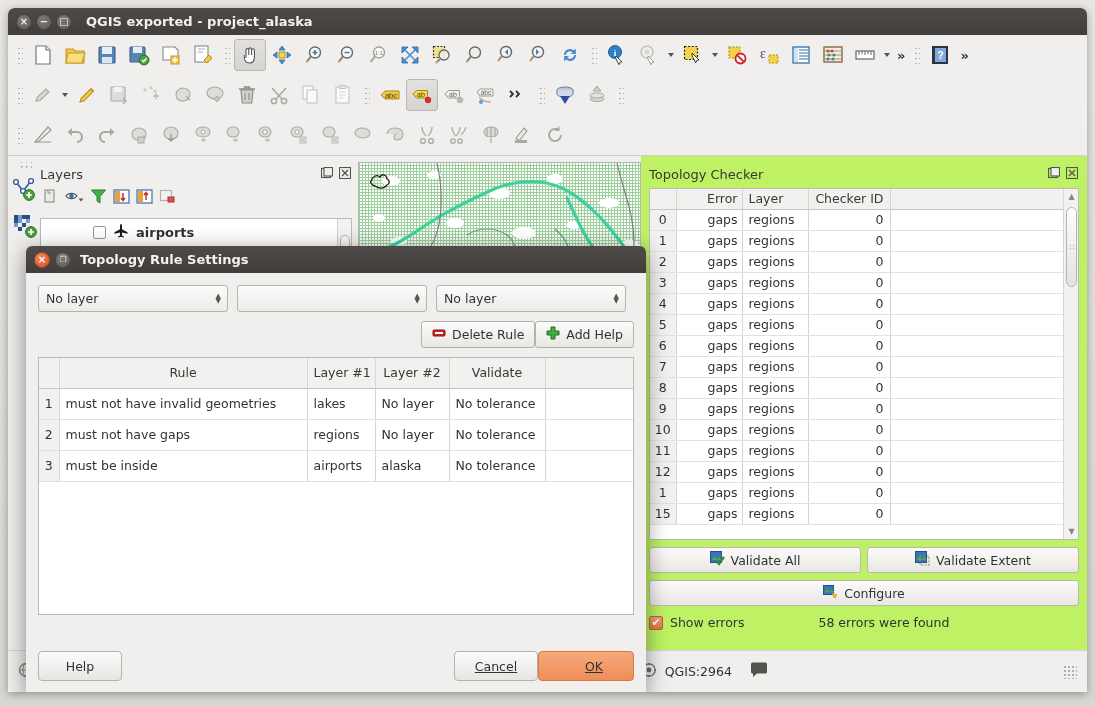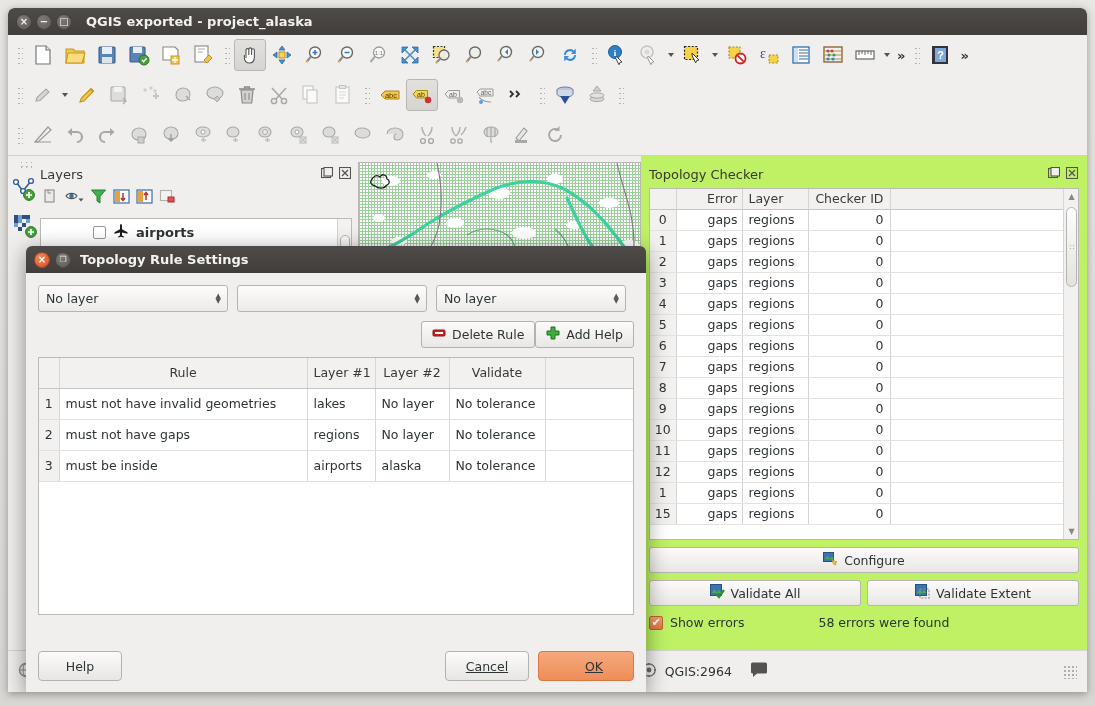--- a/index.html
+++ b/index.html
@@ -1157,48 +1157,48 @@
             <div class="tc-arrow" style="top:0">▲</div>
             <div class="tc-thumb"></div>
             <div class="tc-arrow" style="bottom:0">▼</div>
           </div>
         </div>
 
         <div class="btnrow">
           <div class="qbtn">
             <span>
               <svg width="15" height="15" viewBox="0 0 15 15">
-                  <rect x="0.5" y="1.5" width="10" height="9" fill="#3a74b4" stroke="#24527f" stroke-width="1"></rect>
-                  <path d="M1.5 8l3-3 2.5 2.5 2-2 2.5 3z" fill="#4fa84f"></path>
-                  <path d="M9 9l5 2-2 1 1 2-2.5-1z" fill="#f3c54a" stroke="#b8911e" stroke-width=".7"></path>
-                </svg>
-            </span>
-            <span>Configure</span>
-          </div>
-        </div>
-        <div class="btnrow">
-          <div class="qbtn">
-            <span>
-              <svg width="15" height="15" viewBox="0 0 15 15">
                   <rect x="0.5" y="0.5" width="11" height="11" fill="#3a74b4" stroke="#24527f" stroke-width="1"></rect>
                   <path d="M1.5 9l3-3.5 2.5 2.5 2-2 2.5 3z" fill="#4fa84f"></path>
                   <path d="M6 10l3 3 5-7" stroke="#2f8a2f" stroke-width="2.2" fill="none"></path>
                 </svg>
             </span>
             <span>Validate All</span>
           </div>
           <div class="qbtn">
             <span>
               <svg width="15" height="15" viewBox="0 0 15 15">
                   <rect x="0.5" y="0.5" width="11" height="11" fill="#3a74b4" stroke="#24527f" stroke-width="1"></rect>
                   <path d="M1.5 9l3-3.5 2.5 2.5 2-2 2.5 3z" fill="#4fa84f"></path>
                   <rect x="5" y="5" width="9" height="9" fill="none" stroke="#8a8a86" stroke-width="1.1" stroke-dasharray="2 1.4"></rect>
                 </svg>
             </span>
             <span>Validate Extent</span>
+          </div>
+        </div>
+        <div class="btnrow">
+          <div class="qbtn">
+            <span>
+              <svg width="15" height="15" viewBox="0 0 15 15">
+                  <rect x="0.5" y="1.5" width="10" height="9" fill="#3a74b4" stroke="#24527f" stroke-width="1"></rect>
+                  <path d="M1.5 8l3-3 2.5 2.5 2-2 2.5 3z" fill="#4fa84f"></path>
+                  <path d="M9 9l5 2-2 1 1 2-2.5-1z" fill="#f3c54a" stroke="#b8911e" stroke-width=".7"></path>
+                </svg>
+            </span>
+            <span>Configure</span>
           </div>
         </div>
 
         <div class="tc-footer">
           <div class="chk-orange"></div>
           <span>Show errors</span>
           <span class="err-count">58 errors were found</span>
         </div>
       </div>
     </div>
@@ -1334,21 +1334,21 @@
                 </tr>
               </tbody>
           </table>
         </div>
       </div>
 
       <div class="dlg-footer">
         <div class="fbtn">
           <span>Help</span>
         </div>
-        <div class="ml-auto" style="display:flex;gap:9px;">
+        <div class="ml-auto" style="display:flex;">
           <div class="fbtn">
             <span class="under">Cancel</span>
           </div>
           <div class="fbtn ok">
             <span class="under">OK</span>
           </div>
         </div>
       </div>
     </div>
 

